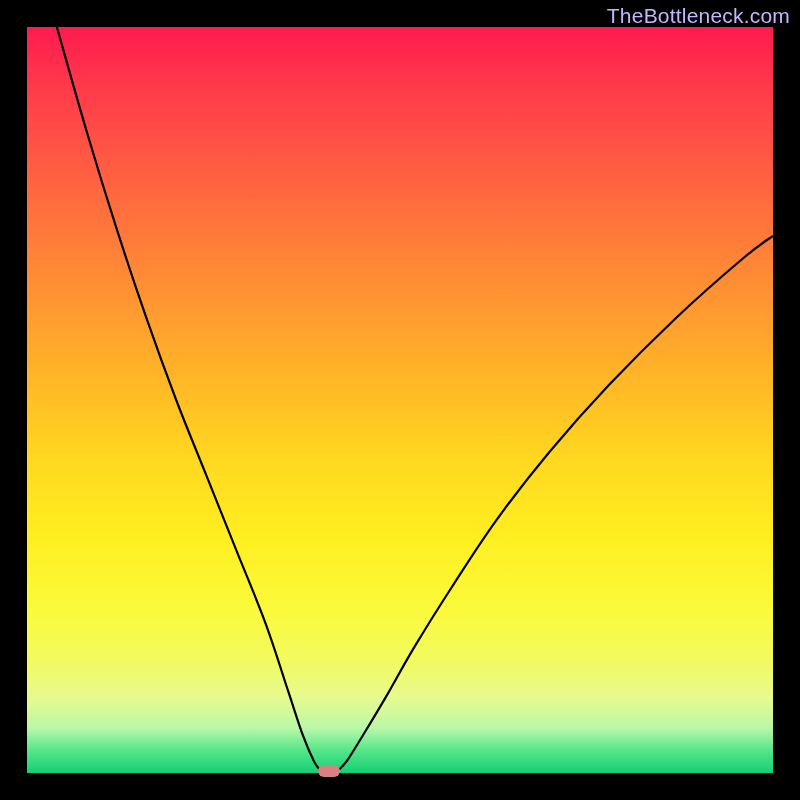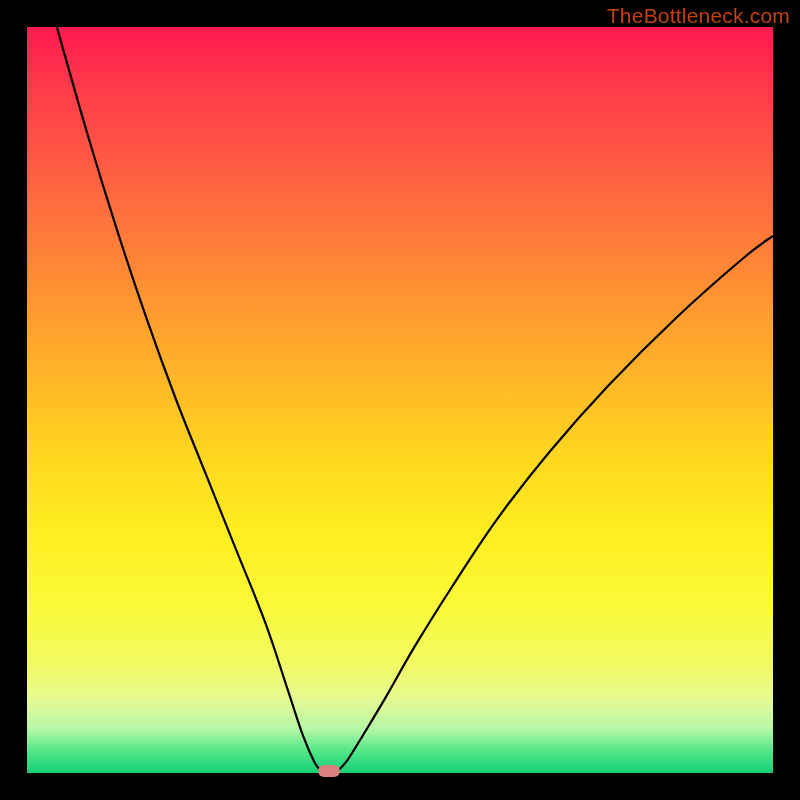--- a/index.html
+++ b/index.html
@@ -56,21 +56,21 @@
     width: 22px;
     height: 12px;
     background: #d98181;
     border-radius: 6px;
     transform: translate(-50%, -50%);
   }
   .watermark {
     position: absolute;
     right: 10px;
     top: 4px;
-    color: #c2410c;
+    color: #c4b5fd;
     font-size: 21px;
     letter-spacing: 0.2px;
   }
 </style>
 </head>
 <body>
 
 <div class="frame">
 
   <div class="plot-area">

